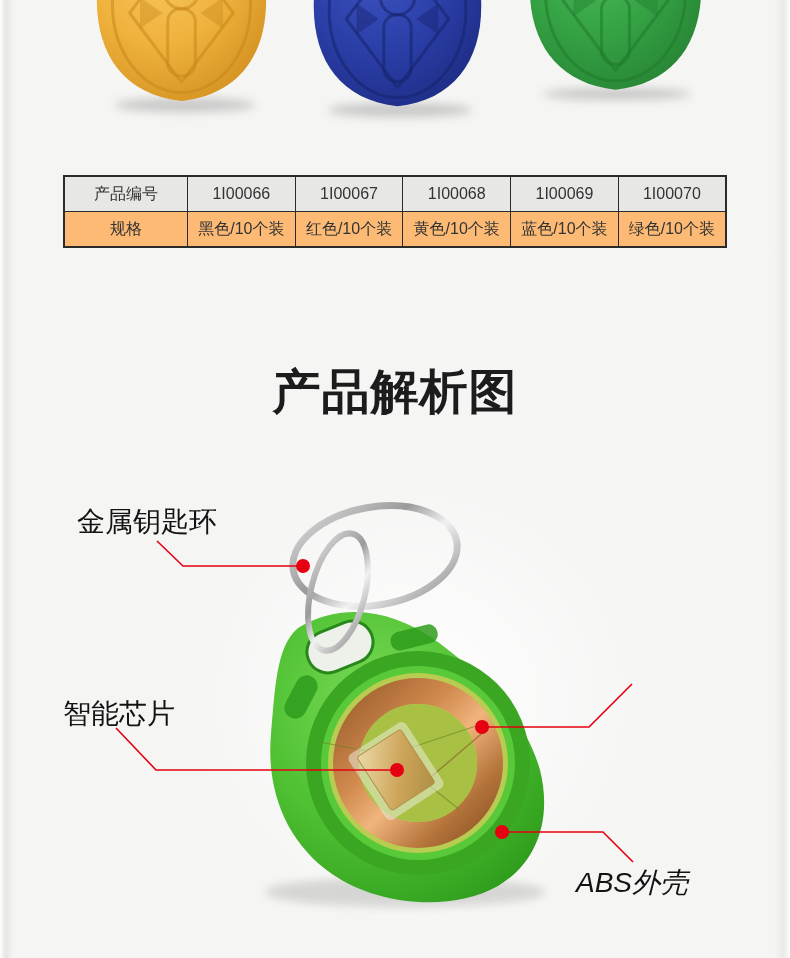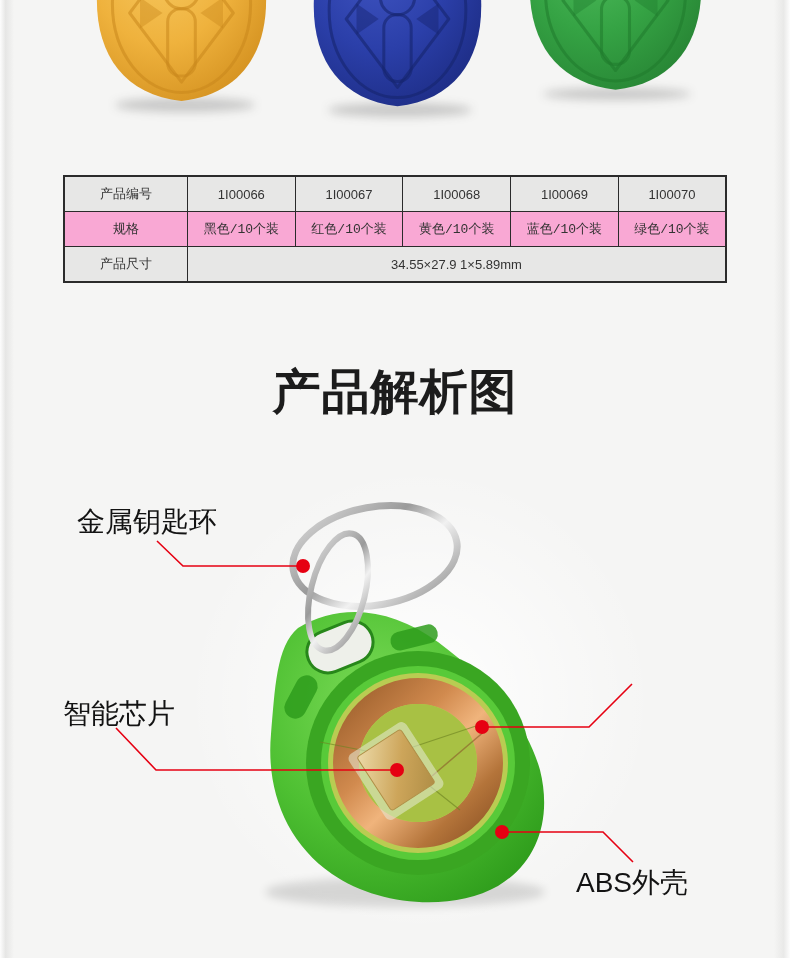--- a/index.html
+++ b/index.html
@@ -11,38 +11,38 @@
 
   
   .hero{position:absolute;left:0;top:0;width:790px;height:130px;}
   .fob-shadow{position:absolute;border-radius:50%;background:rgba(40,40,40,.22);filter:blur(5px);}
   .hero svg{position:absolute;}
 
   
   table.spec{position:absolute;left:63px;top:175px;width:664px;border-collapse:collapse;
              border:2px solid #2b2b2b;table-layout:fixed;}
   table.spec td{border:1px solid #2b2b2b;height:34px;text-align:center;vertical-align:middle;
-                font-size:13px;color:#333;padding:0 2px;overflow:hidden;white-space:nowrap;}
+                font-size:16px;color:#333;padding:0 2px;overflow:hidden;white-space:nowrap;}
   table.spec tr.odd td{background:#e7e7e6;}
-  table.spec tr.even td{background:#f9a8d4;font-family:Liberation Mono, monospace;}
+  table.spec tr.even td{background:#fdba74;}
   td.rowlabel{width:118px;}
 
   
   .section-title{position:absolute;left:0;top:360px;width:790px;text-align:center;
                  font-size:48px;font-weight:800;color:#1c1c1c;letter-spacing:1px;}
 
   
   .photo-glow{position:absolute;left:185px;top:465px;width:470px;height:470px;border-radius:50%;
               background:radial-gradient(closest-side,rgba(255,255,255,.95),rgba(255,255,255,0));}
   .diagram-svg{position:absolute;left:40px;top:480px;width:720px;height:460px;}
   .callout-label{position:absolute;color:#131313;font-weight:500;white-space:nowrap;z-index:30;}
   .lbl-keyring{left:77px;top:503px;font-size:28px;}
   .lbl-chip{left:63px;top:695px;font-size:28px;}
   .lbl-coil{left:546px;top:648px;font-size:26px;}
-  .lbl-shell{left:576px;top:864px;font-size:28px;}
+  .lbl-shell{left:576px;top:864px;font-size:28px;font-style:italic;}
 </style>
 </head>
 <body>
 
 <div class="page">
 
   <div class="gutter left"></div>
   <div class="gutter right"></div>
 
   <div class="hero">
@@ -124,24 +124,20 @@
       <td>1I00069</td>
       <td>1I00070</td>
     </tr>
     <tr class="even">
       <td class="rowlabel">规格</td>
       <td>黑色/10个装</td>
       <td>红色/10个装</td>
       <td>黄色/10个装</td>
       <td>蓝色/10个装</td>
       <td>绿色/10个装</td>
-    </tr>
-    <tr class="odd">
-      <td class="rowlabel">产品尺寸</td>
-      <td colspan="5">34.55×27.9 1×5.89mm</td>
     </tr>
   </tbody>
     </table>
 
   <div class="section-title">产品解析图</div>
 
   <div class="photo-glow"></div>
 
   <svg class="diagram-svg" viewBox="0 0 720 460">
     <defs>

